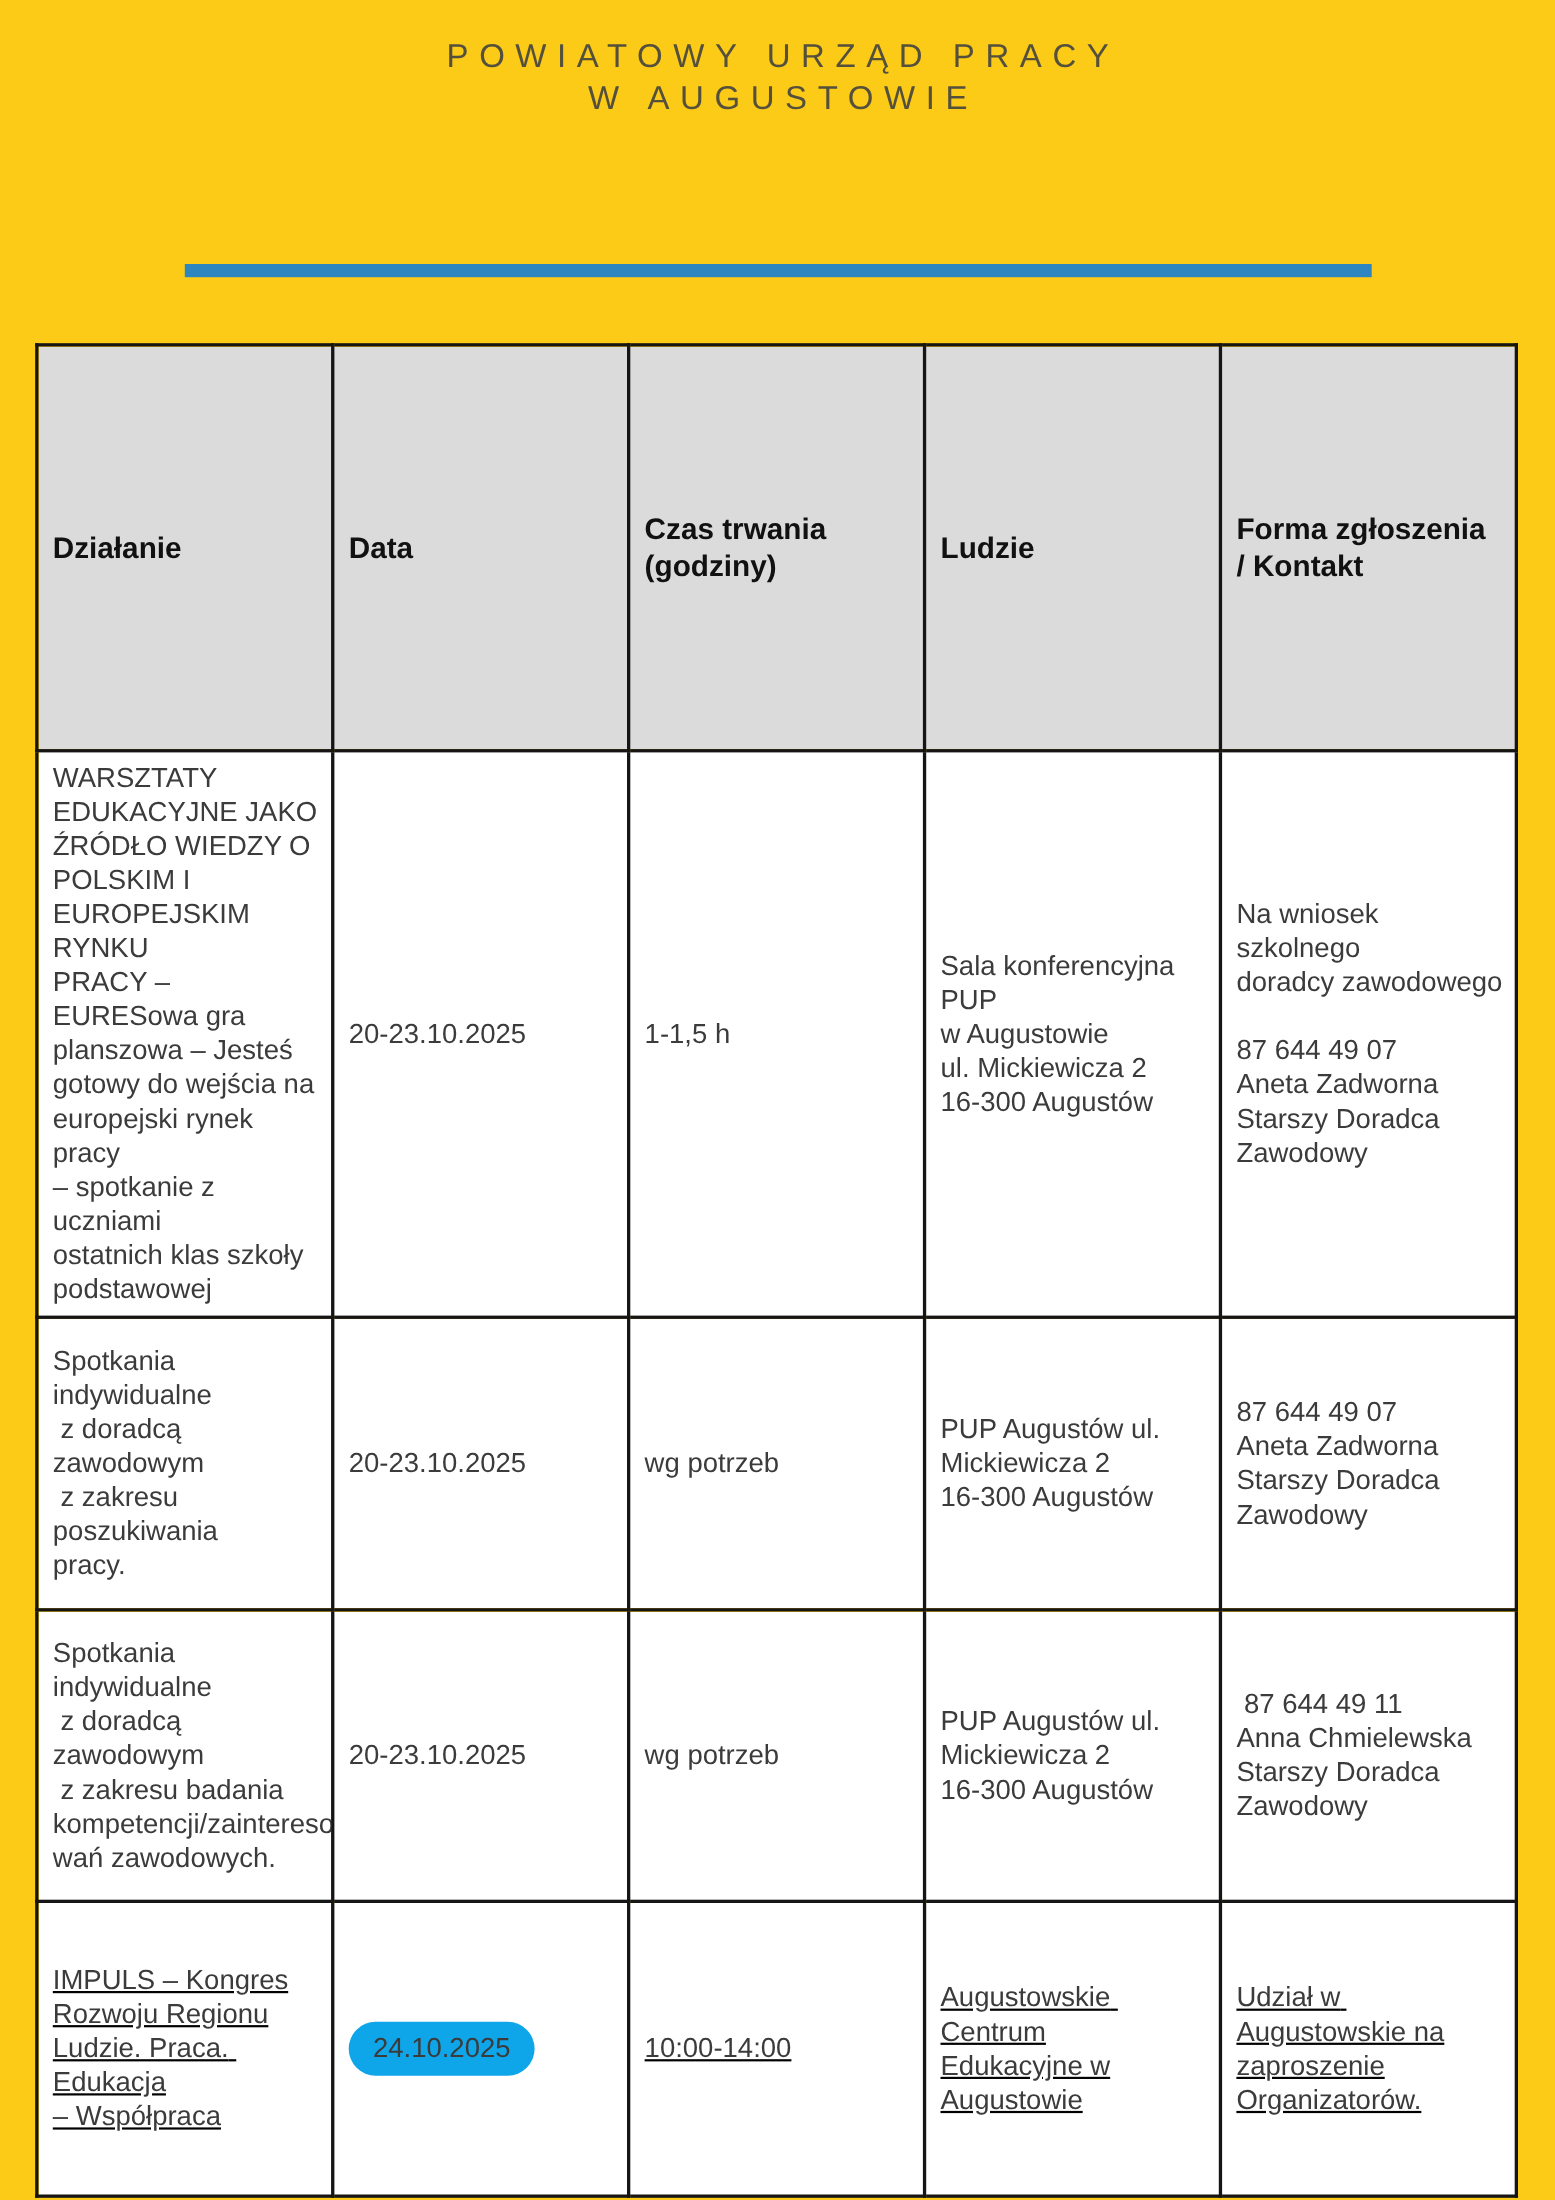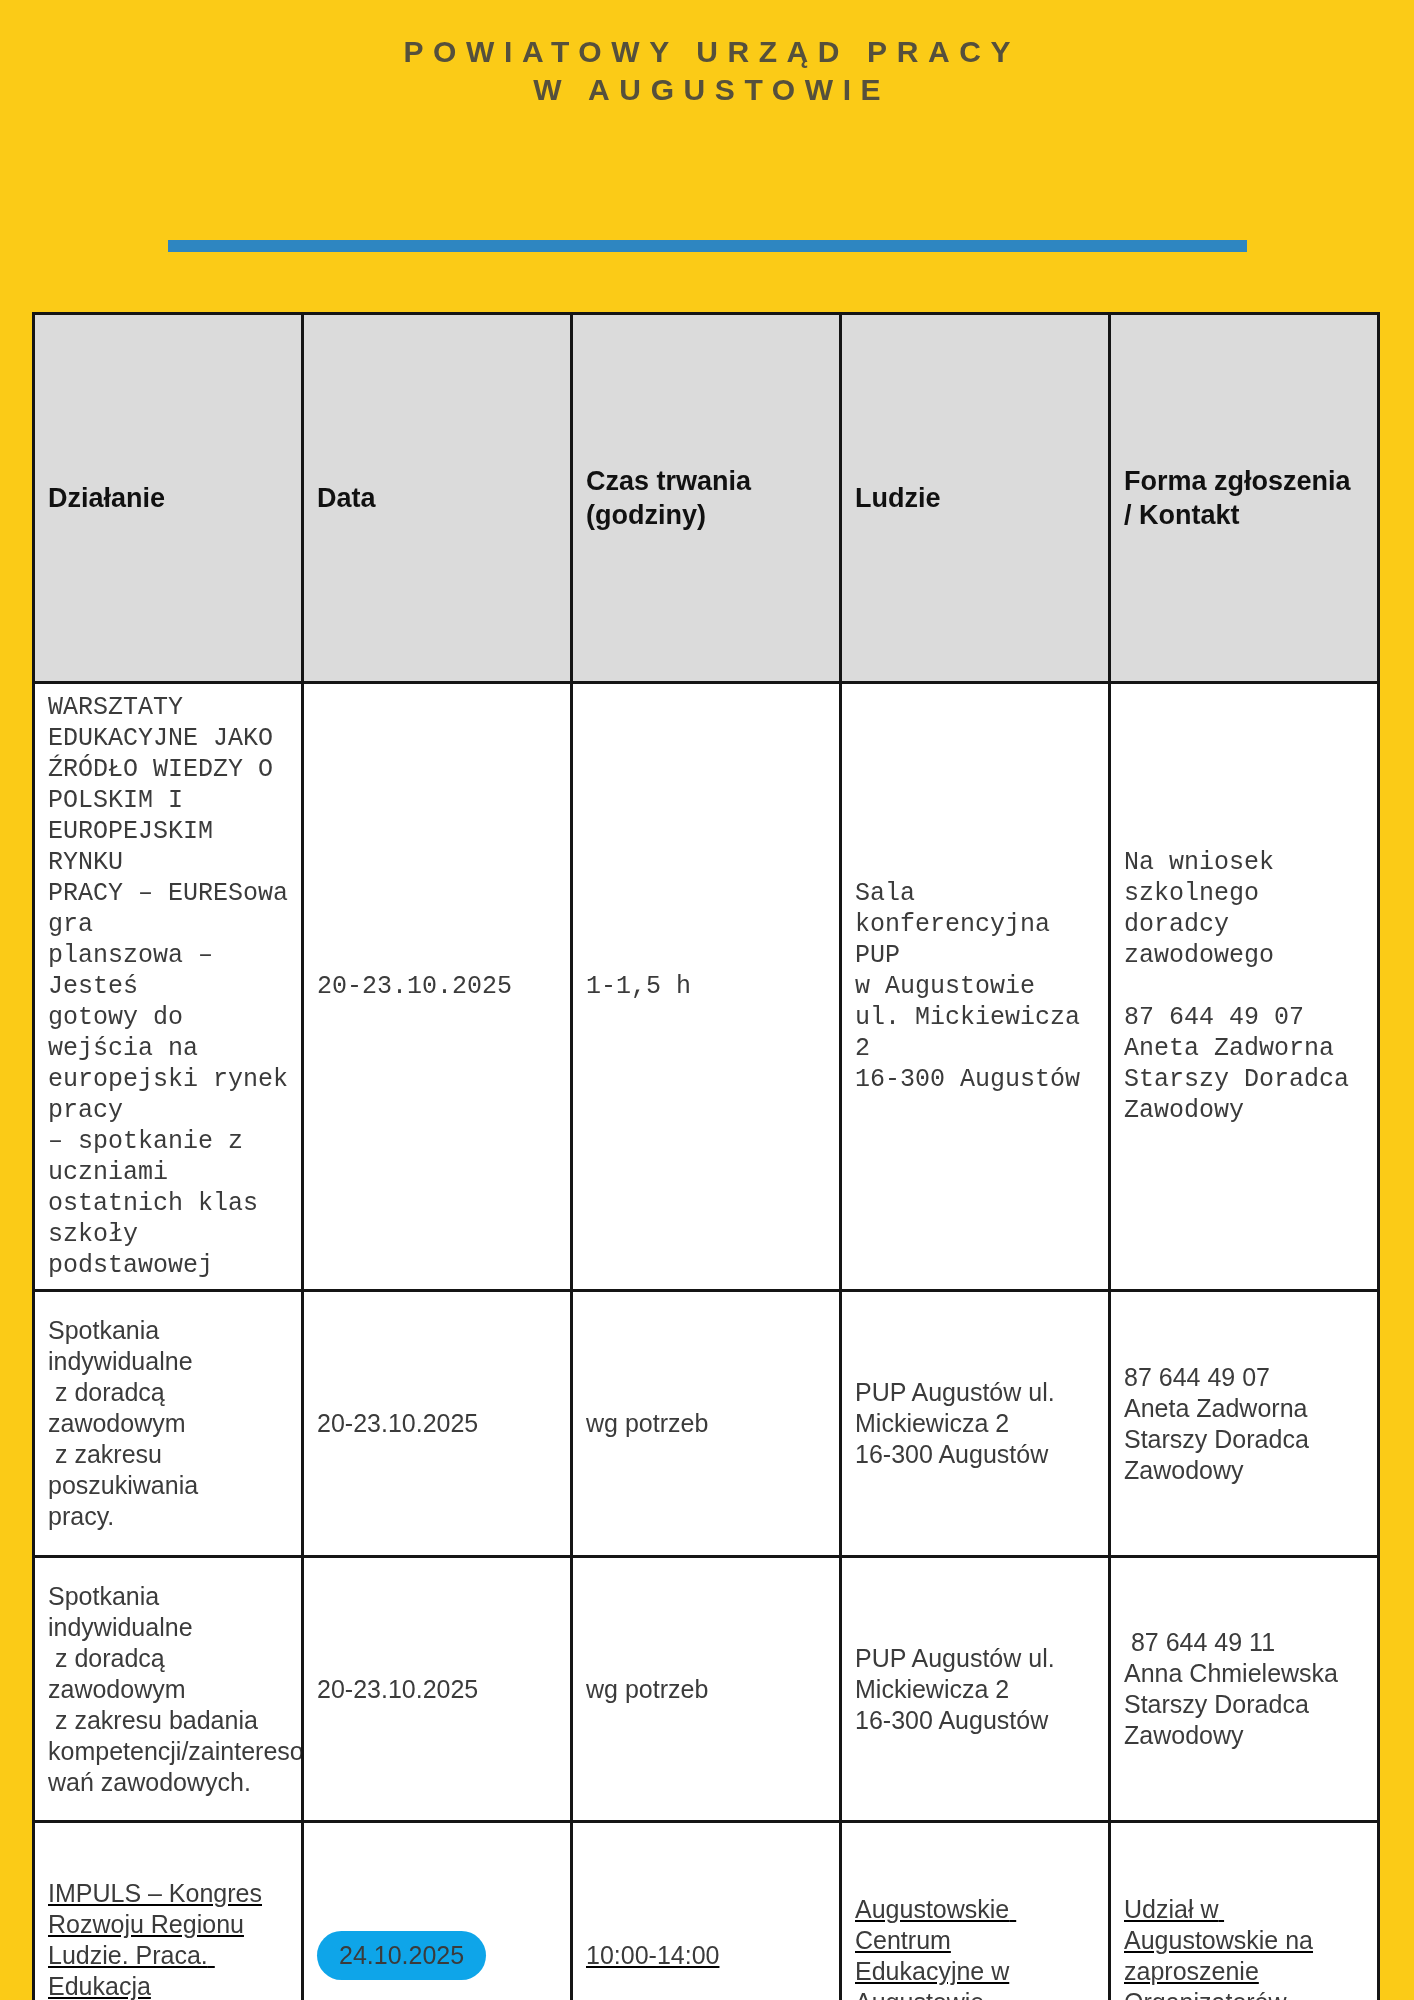--- a/index.html
+++ b/index.html
@@ -13,21 +13,21 @@
   }
 
   
   .banner {
     position: absolute;
     top: 33px;
     left: 0;
     width: 1414px;
     text-align: center;
     color: #55503C;
-    font-weight: bold;
+    font-weight: normal;
     font-size: 30px;
     line-height: 38px;
     letter-spacing: 0.32em;
     white-space: nowrap;
   }
   .banner div { text-indent: 0.32em; } 
 
   
   .divider {
     position: absolute;
@@ -65,21 +65,21 @@
     height: 350px;
   }
   table.schedule td {
     background: #FFFFFF;
     color: #3B3B3B;
     font-size: 25px;
     font-weight: normal;
     line-height: 31px;
     white-space: pre-wrap;
   }
-  tbody tr:nth-child(1) { height: 384px; font-family: Liberation Mono, monospace; }
+  tbody tr:nth-child(1) { height: 384px; }
   tbody tr:nth-child(2) { height: 266px; }
   tbody tr:nth-child(3) { height: 265px; }
   tbody tr:nth-child(4) { height: 268px; text-decoration: underline; }
 
   .date-chip {
     display: inline-block;
     background: #0ea5e9;
     border-radius: 30px;
     padding: 9px 22px;
     white-space: nowrap;

